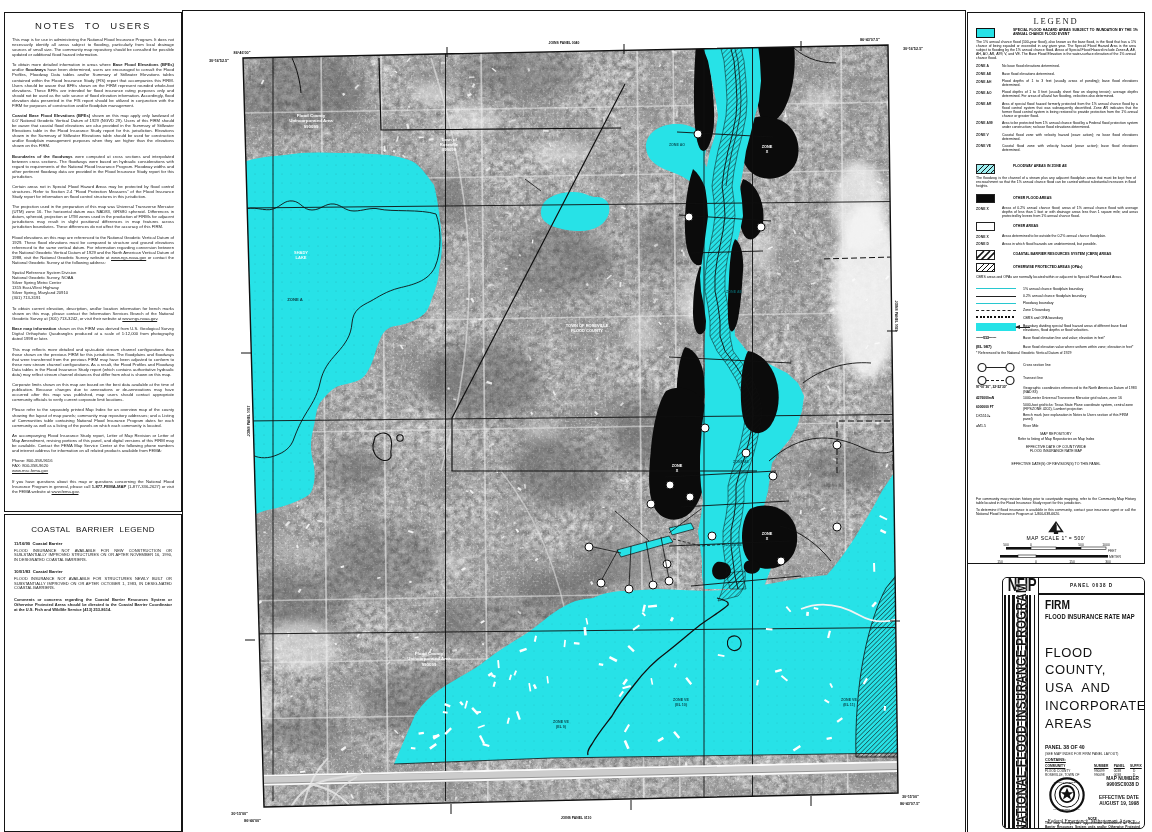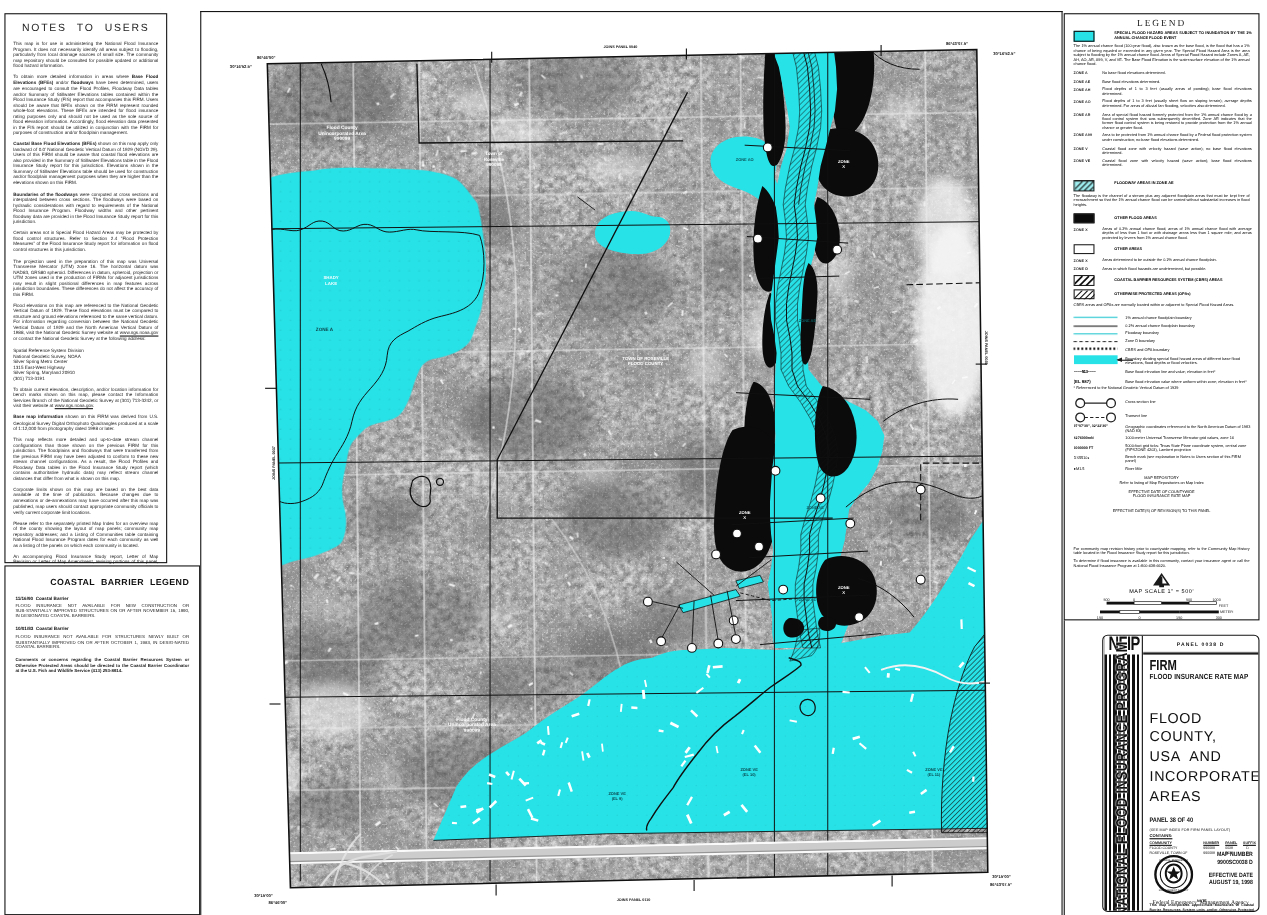--- a/index.html
+++ b/index.html
@@ -2,30 +2,30 @@
 <html><head>
 <meta charset="utf-8">
 <style>
 html,body{margin:0;padding:0;width:1152px;height:832px;background:#fff;
 font-family:"Liberation Sans",sans-serif;overflow:hidden;}
 #page{position:absolute;left:0;top:0;width:1152px;height:832px;background:#fff;}
 .box{position:absolute;border:1.5px solid #151515;box-sizing:border-box;background:#fff;}
 .nt{font-size:4.2px;line-height:1.2;text-align:justify;color:#1a1a1a;margin:0 0 5.3px 0;}
 .nt b{font-weight:bold;}
 h1.notes{font-size:9.5px;font-weight:normal;letter-spacing:1.6px;text-align:center;margin:5px 0 6px 0;color:#222;word-spacing:5px;}
-h1.cb{font-size:8px;font-weight:bold;letter-spacing:.4px;text-align:right;margin:8px 0 7px 0;color:#111;}
+h1.cb{font-size:8px;font-weight:normal;letter-spacing:.4px;text-align:center;margin:8px 0 7px 0;color:#111;}
 .cbh{font-size:4.2px;font-weight:bold;margin:0 0 2.5px 0;color:#111;}
 .cbt{font-size:4px;line-height:1.22;text-align:justify;color:#1a1a1a;margin:0 0 5px 0;}
 .u{text-decoration:underline;}
 </style>
 </head>
 <body>
 <div id="page">
 
-<div class="box" style="left:4px;top:12px;width:148px;height:500px;">
+<div class="box" style="left:4px;top:12px;width:178px;height:500px;">
  <div style="padding:2px 7px 0 7px;">
  <h1 class="notes">NOTES TO USERS</h1>
  <p class="nt">This map is for use in administering the National Flood Insurance Program. It does not necessarily identify all areas subject to flooding, particularly from local drainage sources of small size. The community map repository should be consulted for possible updated or additional flood hazard information.</p>
  <p class="nt">To obtain more detailed information in areas where <b>Base Flood Elevations (BFEs)</b> and/or <b>floodways</b> have been determined, users are encouraged to consult the Flood Profiles, Floodway Data tables and/or Summary of Stillwater Elevations tables contained within the Flood Insurance Study (FIS) report that accompanies this FIRM. Users should be aware that BFEs shown on the FIRM represent rounded whole-foot elevations. These BFEs are intended for flood insurance rating purposes only and should not be used as the sole source of flood elevation information. Accordingly, flood elevation data presented in the FIS report should be utilized in conjunction with the FIRM for purposes of construction and/or floodplain management.</p>
  <p class="nt"><b>Coastal Base Flood Elevations (BFEs)</b> shown on this map apply only landward of 0.0' National Geodetic Vertical Datum of 1929 (NGVD 29). Users of this FIRM should be aware that coastal flood elevations are also provided in the Summary of Stillwater Elevations table in the Flood Insurance Study report for this jurisdiction. Elevations shown in the Summary of Stillwater Elevations table should be used for construction and/or floodplain management purposes when they are higher than the elevations shown on this FIRM.</p>
  <p class="nt"><b>Boundaries of the floodways</b> were computed at cross sections and interpolated between cross sections. The floodways were based on hydraulic considerations with regard to requirements of the National Flood Insurance Program. Floodway widths and other pertinent floodway data are provided in the Flood Insurance Study report for this jurisdiction.</p>
  <p class="nt">Certain areas not in Special Flood Hazard Areas may be protected by flood control structures. Refer to Section 2.4 "Flood Protection Measures" of the Flood Insurance Study report for information on flood control structures in this jurisdiction.</p>
  <p class="nt">The projection used in the preparation of this map was Universal Transverse Mercator (UTM) zone 16. The horizontal datum was NAD83, GRS80 spheroid. Differences in datum, spheroid, projection or UTM zones used in the production of FIRMs for adjacent jurisdictions may result in slight positional differences in map features across jurisdiction boundaries. These differences do not affect the accuracy of this FIRM.</p>
  <p class="nt">Flood elevations on this map are referenced to the National Geodetic Vertical Datum of 1929. These flood elevations must be compared to structure and ground elevations referenced to the same vertical datum. For information regarding conversion between the National Geodetic Vertical Datum of 1929 and the North American Vertical Datum of 1988, visit the National Geodetic Survey website at <span class="u">www.ngs.noaa.gov</span> or contact the National Geodetic Survey at the following address:</p>
  <p class="nt" style="text-align:left;">Spatial Reference System Division<br>National Geodetic Survey, NOAA<br>Silver Spring Metro Center<br>1315 East-West Highway<br>Silver Spring, Maryland 20910<br>(301) 713-3191</p>

